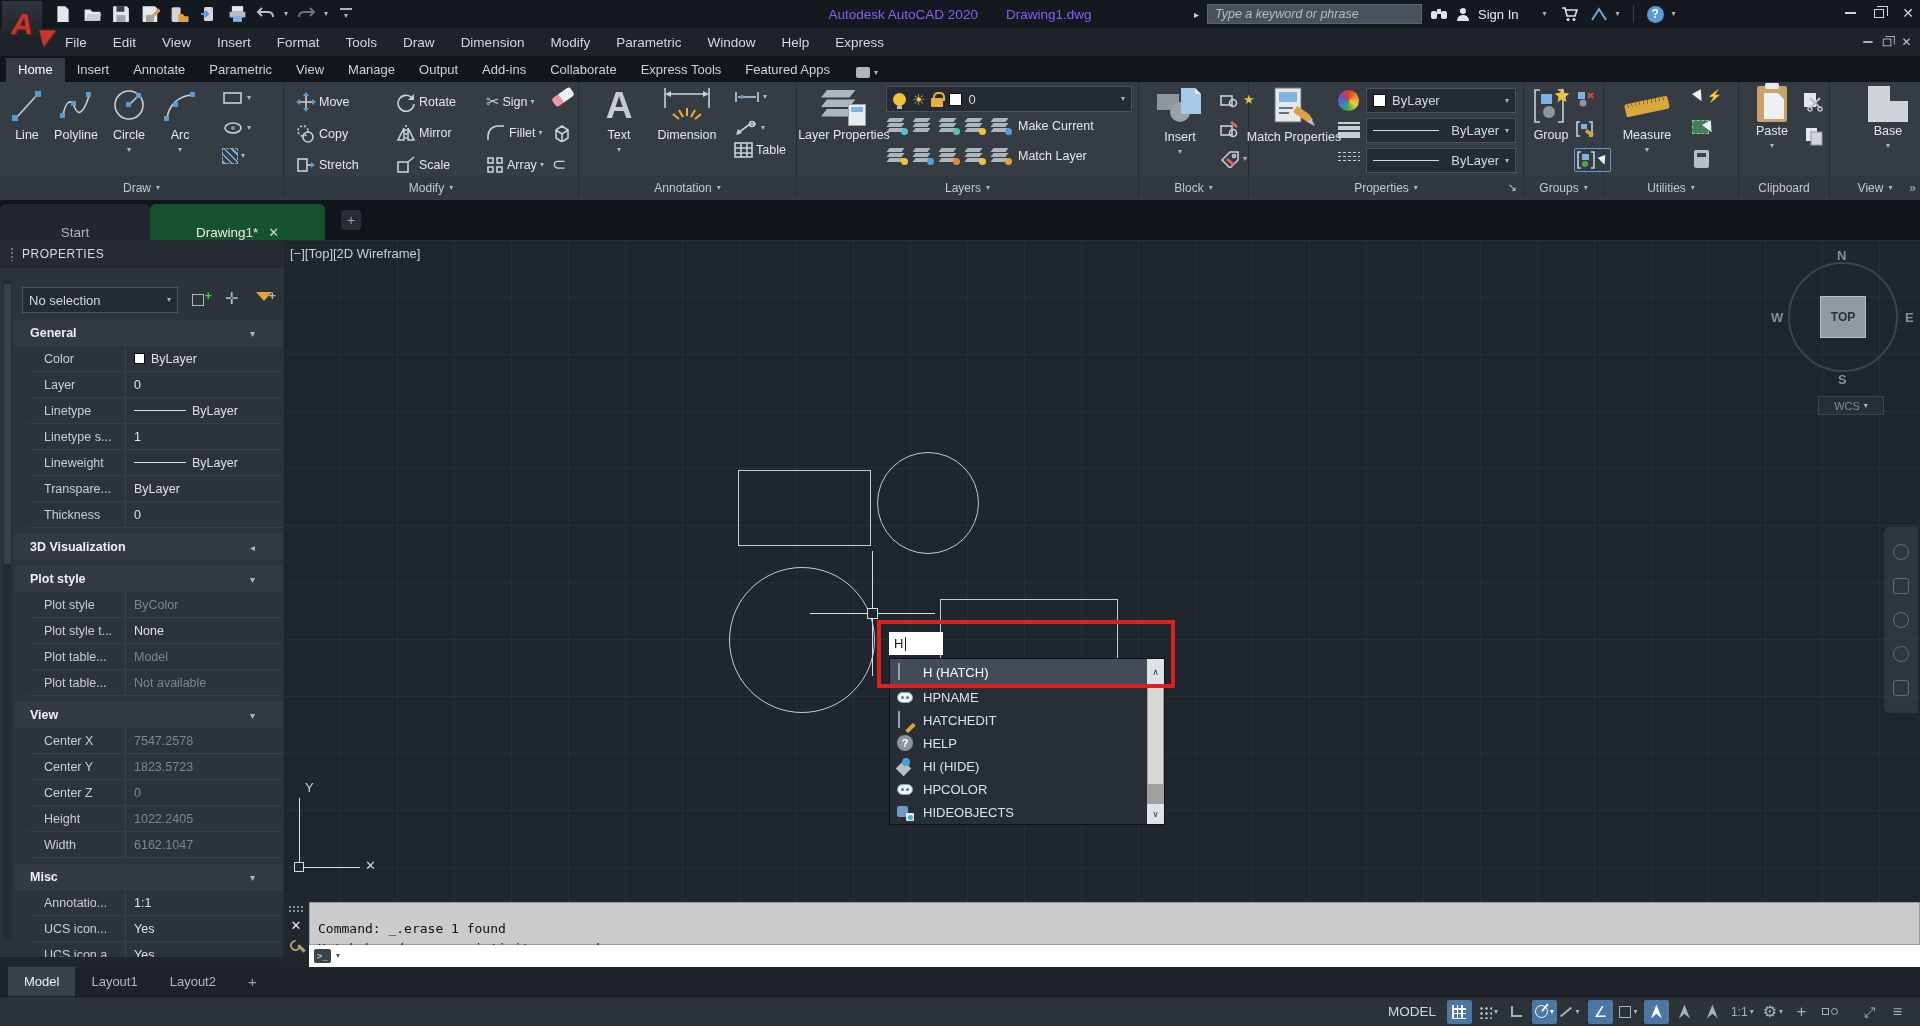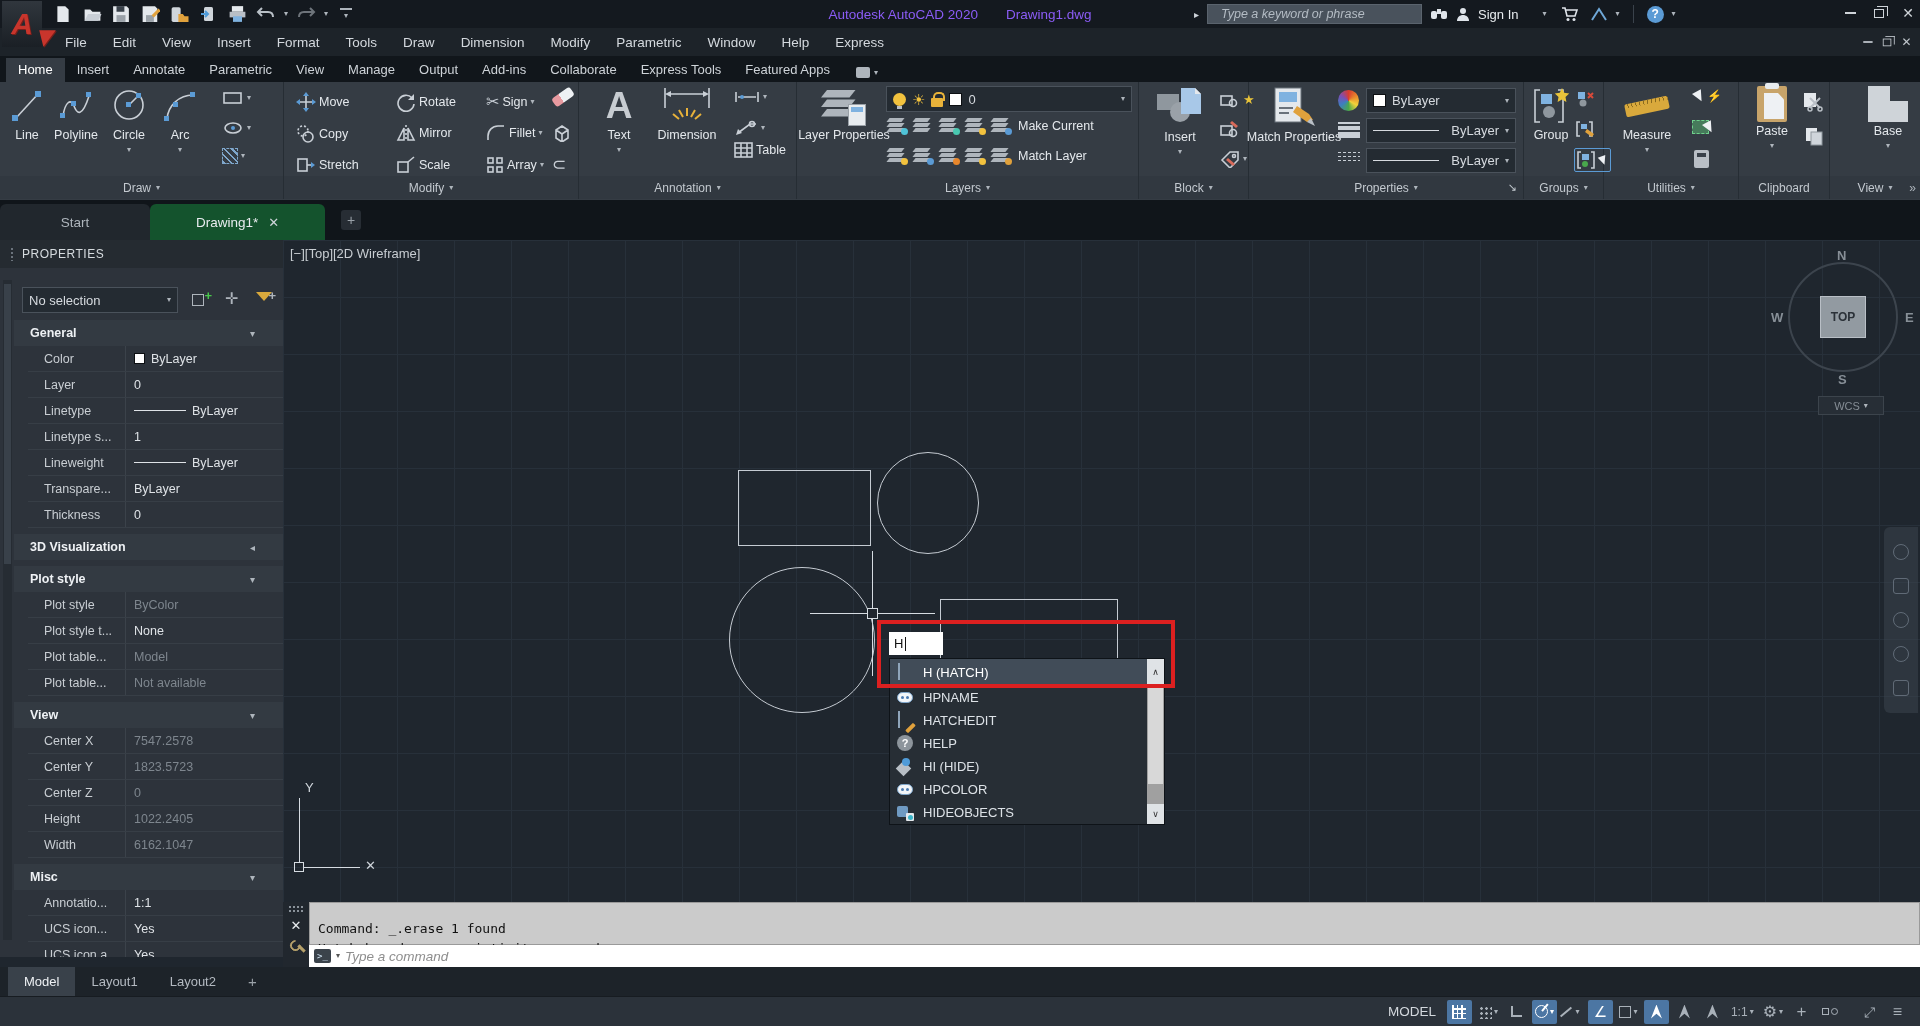--- a/index.html
+++ b/index.html
@@ -10,21 +10,21 @@
 .titlebar{left:0;top:0;width:1920px;height:28px;background:#14191f}
 .menubar{left:0;top:28px;width:1920px;height:28px;background:#1d2329;display:flex;align-items:center}
 .alogo{left:2px;top:1px;width:40px;height:46px;background:linear-gradient(180deg,#30363d,#1a1f25);display:flex;align-items:center;justify-content:center;z-index:5}
 .alogo span{font-size:30px;font-weight:bold;font-style:italic;color:#c8352c;text-shadow:1px 1px 0 #7a1f1a}
 .alogo .car{position:absolute;right:-9px;top:20px}
 .qat{position:absolute;left:52px;top:2px;display:flex;align-items:center;gap:7px;height:24px}
 .qbtn{width:22px;height:22px;display:flex;align-items:center;justify-content:center}
 .car{font-size:8px;color:#aeb5bc;line-height:1}
 .title-center{left:0;top:0;width:1920px;height:28px;display:flex;align-items:center;justify-content:center;gap:28px;color:#8b5cf6;font-size:13.5px;pointer-events:none}
 .searchwrap{position:absolute;left:1194px;top:4px;display:flex;align-items:center;gap:8px}
-.search{width:215px;height:20px;background:#49525c;border:1px solid #5a636d;color:#c3cad2;font-style:italic;font-size:12.5px;padding:0 13px;font-family:"Liberation Sans",sans-serif}
+.search{width:215px;height:20px;background:#49525c;border:1px solid #5a636d;color:#c3cad2;font-style:italic;font-size:12.5px;padding:0 7px;font-family:"Liberation Sans",sans-serif}
 .search::placeholder{color:#b4bcc4}
 .tb-ic{color:#dfe4ea;font-size:14px;display:flex;align-items:center;gap:4px}
 .signin{color:#e8ecef;font-size:13px}
 .winbtns{position:absolute;right:6px;top:0;display:flex;gap:18px;align-items:center;height:26px;color:#cfd4d9}
 .winbtns2{position:absolute;right:4px;top:32px;display:flex;gap:12px;align-items:center;height:20px;color:#c3c9cf;transform:scale(.85)}
 .wb-min{width:11px;height:2px;background:currentColor;display:inline-block}
 .wb-rest{width:10px;height:9px;border:1px solid currentColor;position:relative;display:inline-block}
 .wb-rest:before{content:"";position:absolute;left:2px;top:-4px;width:10px;height:9px;border:1px solid currentColor;border-bottom:none;border-left:none}
 .wb-x{font-size:14px;line-height:1}
 .menu-item{color:#d4d9de;font-size:13.5px;padding:4px 13px}
@@ -72,21 +72,21 @@
 .dotc{background:#4fc3d8}.doty{background:#f2c23e}.dotb{background:#5b9bd5}
 .eraser{width:22px;height:10px;background:linear-gradient(90deg,#e89aa0 0 40%,#eef1f4 40%);border-radius:3px;transform:rotate(-35deg)}
 .cshape{color:#c9cfd6;font-size:17px;line-height:1}
 .calc{width:15px;height:18px;background:#b9bfc6;border-radius:2px;background-image:linear-gradient(#39414a 0 0);background-size:9px 4px;background-position:3px 3px;background-repeat:no-repeat}
 .gsel{width:17px;height:14px;background:rgba(90,200,120,.45);border:1.5px dashed #6fd08c;position:relative}
 .cursorarr{width:0;height:0;border-left:5px solid transparent;border-right:5px solid transparent;border-top:11px solid #eef1f4;transform:rotate(-28deg)}
 .starg{color:#e8c33a;font-size:13px;line-height:1}
 .zap{color:#e8c33a;font-size:12px;line-height:1}
 
 .ftabs{left:0;top:200px;width:1920px;height:40px;background:#10151a;display:flex;align-items:stretch}
-.ftab{display:flex;align-items:center;gap:10px;padding:0 17px;font-size:13.5px;border-radius:6px 6px 0 0;margin-top:4px}
+.ftab{display:flex;align-items:flex-end;gap:10px;padding:0 17px;font-size:13.5px;border-radius:6px 6px 0 0;margin-top:4px}
 .ftab.start{background:#21272d;color:#aeb5bc;min-width:150px;justify-content:center}
 .ftab.active{background:#14532d;color:#e8ecef;min-width:175px;justify-content:center}
 .ftab .x{color:#cfd5da;font-size:13px}
 .newtab{align-self:center;margin-left:16px;width:20px;height:20px;border-radius:3px;background:#272d34;color:#9aa1a8;display:flex;align-items:center;justify-content:center;font-size:14px}
 
 .canvas{left:283px;top:240px;width:1637px;height:727px;background-color:#1f262e;background-image:linear-gradient(#27303a 1px,transparent 1px),linear-gradient(90deg,#27303a 1px,transparent 1px),linear-gradient(#2b3540 1px,transparent 1px),linear-gradient(90deg,#2b3540 1px,transparent 1px);background-size:57px 57px,57px 57px,285px 285px,285px 285px}
 .vplabel{color:#c8cdd2;font-size:13px}
 .shape{position:absolute;border:1px solid #c5cbd2}
 .xline{position:absolute;background:#d6dce2}
 .viewcube .ring{position:absolute;border:2px solid #3c444d;border-radius:50%}
@@ -1089,21 +1089,20 @@
     <span class="cmdx">✕</span>
     <span class="wrench"></span>
   </div>
   <div class="abs cmdhist">
     <div>Command: _.erase 1 found</div>
     <div>Hatch boundary associativity removed.</div>
   </div>
   <div class="abs cmdinput">
     <span class="cmdico">&gt;_</span>
     <span class="car">▾</span>
-    <input placeholder="Type a command" style="">
   </div>
 
   <div class="abs ltabs">
     <span class="ltab active">Model</span>
     <span class="ltab">Layout1</span>
     <span class="ltab">Layout2</span>
     <span class="ltab" style="color:#9aa1a8;font-size:15px">+</span>
   </div>
 
   <div class="abs statusbar">

